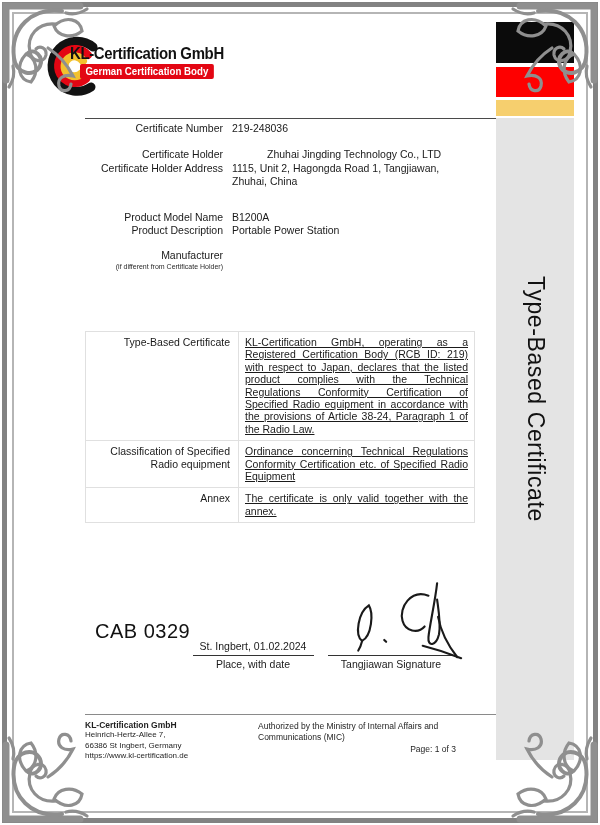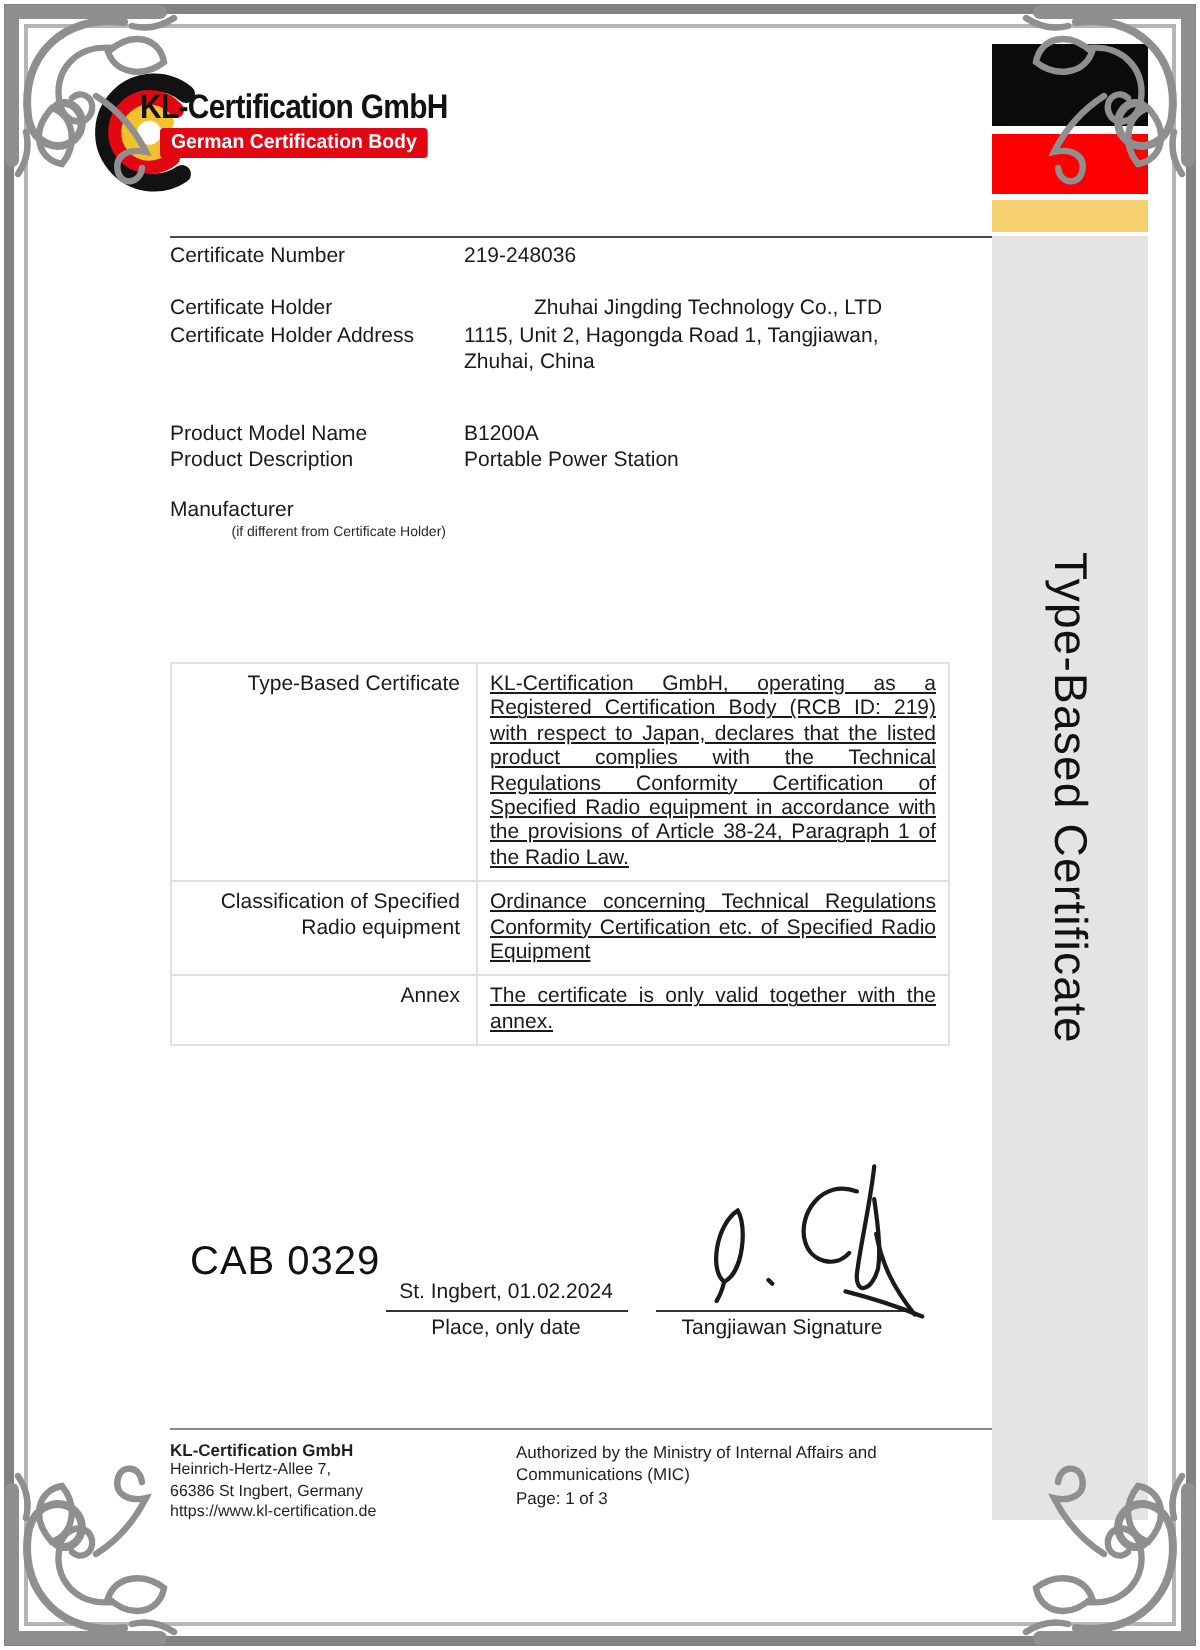--- a/index.html
+++ b/index.html
@@ -36,21 +36,21 @@
   }
   #sidebar-text{
     position:absolute;top:158px;left:50%;transform:translateX(-50%);
     writing-mode:vertical-rl;text-orientation:mixed;
     font-size:23px;letter-spacing:0.6px;color:#111;white-space:nowrap;
   }
   
   #top-rule{position:absolute;left:85px;top:118px;width:411px;border-top:1px solid #4a4a4a;}
   #info{position:absolute;left:85px;top:122px;width:386px;font-size:10.5px;line-height:13.3px;}
   .info-row{display:grid;grid-template-columns:138px 1fr;column-gap:9px;}
-  .info-label{color:#1a1a1a;}
+  .info-label{text-align:right;color:#1a1a1a;}
   .info-value{text-align:left;color:#1a1a1a;}
   .gap13{margin-top:13px;gap:44px;}.gap23{margin-top:23px;}.gap11{margin-top:11px;}
   .manu-note{font-size:7px;line-height:8px;text-align:right;color:#2a2a2a;margin-top:1px;}
   
   #statements{
     position:absolute;left:85px;top:331px;width:390px;
     font-size:10.5px;line-height:12.4px;border-collapse:collapse;
   }
   #statements td{border:1px solid #e0e0e0;vertical-align:top;padding:4px 6px 5px 6px;}
   #statements td.lbl{width:138px;text-align:right;padding-right:8px;}
@@ -61,21 +61,21 @@
   #place-rule{position:absolute;left:193px;top:655px;width:121px;border-top:1px solid #333;}
   #place-caption{position:absolute;left:183px;top:658px;width:140px;text-align:center;font-size:10.5px;}
   #sig-rule{position:absolute;left:328px;top:655px;width:126px;border-top:1px solid #333;}
   #sig-caption{position:absolute;left:321px;top:658px;width:140px;text-align:center;font-size:10.5px;}
   #signature{position:absolute;left:340px;top:580px;z-index:6;}
   
   #footer-rule{position:absolute;left:85px;top:714px;width:411px;border-top:1px solid #8a8a8a;}
   #footer-left{position:absolute;left:85px;top:720px;width:170px;font-size:8px;line-height:10.3px;color:#1f1f1f;}
   #footer-company{font-weight:bold;font-size:8.5px;}
   #footer-right{position:absolute;left:258px;top:721px;width:198px;font-size:8.5px;line-height:11px;color:#1f1f1f;}
-  #footer-page{position:absolute;left:258px;top:744px;width:198px;text-align:left;font-size:8.5px;color:#1f1f1f;}
+  #footer-page{position:absolute;left:258px;top:744px;width:198px;text-align:right;font-size:8.5px;color:#1f1f1f;}
 </style>
 </head>
 <body>
 
 <div id="page">
 
   <div id="flag">
     <div class="black"></div>
     <div class="red"></div>
     <div class="gold"></div>
@@ -139,21 +139,21 @@
     <tr>
       <td class="lbl">Annex</td>
       <td class="val">The certificate is only valid together with the annex.</td>
     </tr>
   </tbody>
     </table>
 
   <div id="cab">CAB 0329</div>
   <div id="place-date">St. Ingbert, 01.02.2024</div>
   <div id="place-rule"></div>
-  <div id="place-caption">Place, only date</div>
+  <div id="place-caption">Place, with date</div>
 
   <svg id="signature" width="125" height="92" viewBox="0 0 130 95">
     <g fill="none" stroke="#1a1a1a" stroke-width="2.2" stroke-linecap="round">
       <path d="M30,26 C19,33 15,57 23,63 C33,58 35,34 30,26 Z"></path>
       <path d="M23,63 C22,67 21,70 19,73"></path>
       <path d="M46,62 l2,2"></path>
       <path d="M92,16 C74,9 61,28 65,42 C68,53 81,56 88,48"></path>
       <path d="M101,3 C99,22 93,48 92,59 C91,70 100,68 103,56 C105,44 102,28 101,20"></path>
       <path d="M102,38 C105,54 111,66 122,80"></path>
       <path d="M86,68 C98,71 111,75 126,81"></path>

